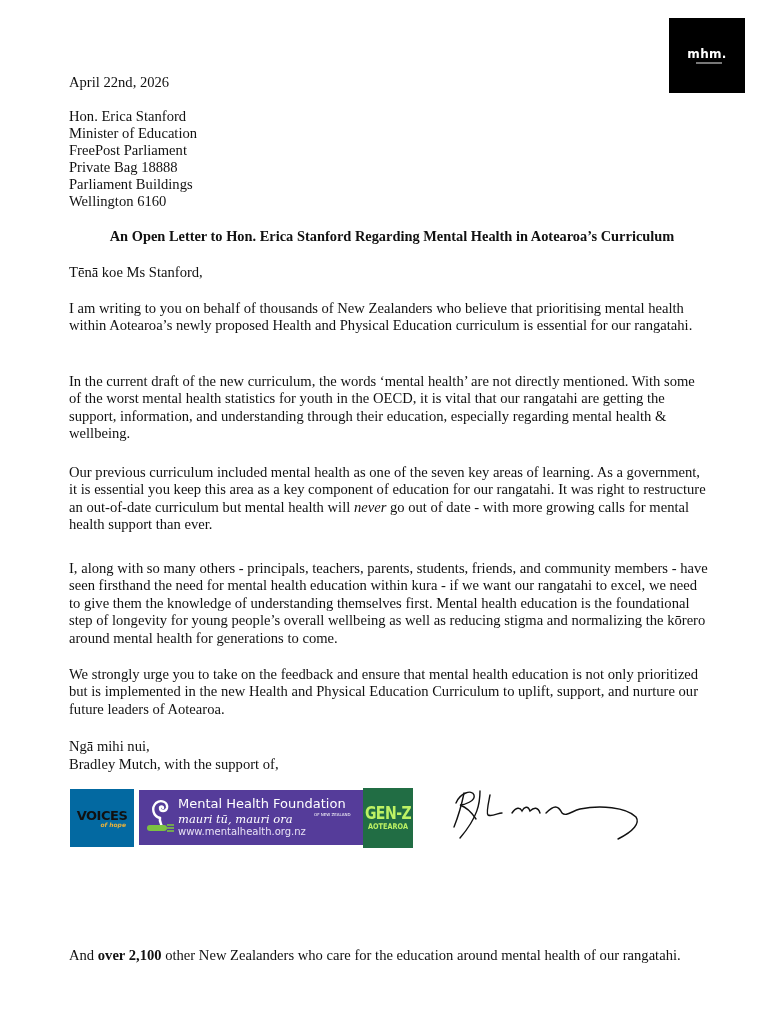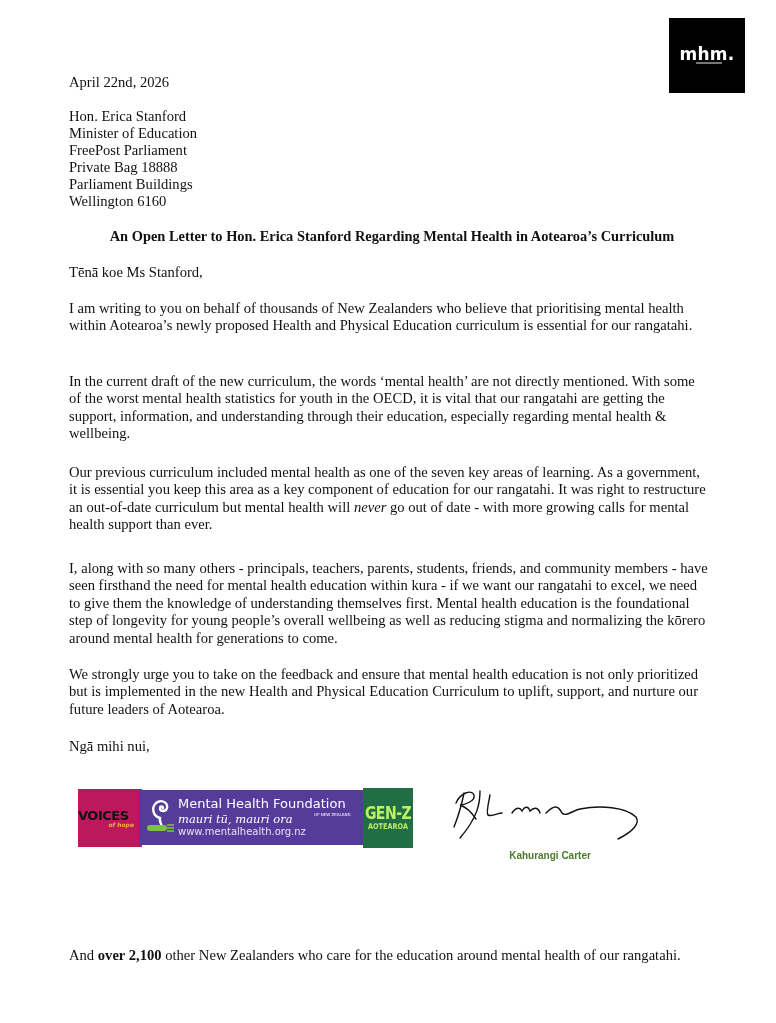--- a/index.html
+++ b/index.html
@@ -10,21 +10,21 @@
       font-size: 14.6px;
       line-height: 17.4px;
     }
     .abs { position: absolute; }
     .logo-mhm {
       left: 669px; top: 18px; width: 76px; height: 75px; background: #000;
       display: flex; flex-direction: column; align-items: center; justify-content: center;
     }
     .logo-mhm .wordmark {
       font-family: "DejaVu Sans", sans-serif; font-weight: bold; color: #fff;
-      font-size: 17px; letter-spacing: 0.3px; line-height: 11px; margin-top: 2px;
+      font-size: 12px; letter-spacing: 0.3px; line-height: 11px; margin-top: 2px;
     }
     .logo-mhm .tag {
       width: 26px; height: 2px; background: #777; margin-top: 2px; margin-left: 4px;
     }
     .date { left: 69px; top: 74px; }
     .address { left: 69px; top: 108px; }
     .address div { height: 17px; }
     .title {
       left: 0; width: 776px; top: 228px; text-align: center; font-weight: bold;
       font-size: 14.4px; padding-left: 4px;
@@ -32,22 +32,22 @@
     .para { left: 69px; width: 640px; }
     .greet { top: 264px; }
     .p1 { top: 300px; }
     .p2 { top: 373px; }
     .p3 { top: 464px; }
     .p4 { top: 560px; }
     .p5 { top: 666px; }
     .closing { top: 738px; }
     .closing div { height: 18px; }
     .logo-voices {
-      left: 70px; top: 789px; width: 64px; height: 58px; background: #be185d;
-      display: flex; align-items: flex-start; justify-content: center; flex-direction: column; margin-left: 8px;
+      left: 70px; top: 789px; width: 64px; height: 58px; background: #0369a1;
+      display: flex; align-items: center; justify-content: center; flex-direction: column;
     }
     .logo-voices .v {
       font-family: "DejaVu Sans", sans-serif; font-weight: bold; font-size: 13px;
       letter-spacing: -0.5px; color: #111; line-height: 13px;
     }
     .logo-voices .sub {
       font-family: "DejaVu Sans", sans-serif; font-style: italic; font-weight: bold;
       font-size: 6px; color: #e9b23a; align-self: flex-end; margin-right: 8px; line-height: 6px;
     }
     .logo-mhf {
@@ -101,20 +101,21 @@
 <div class="abs para greet">Tēnā koe Ms Stanford,</div>
 
 <div class="abs para p1">I am writing to you on behalf of thousands of New Zealanders who believe that prioritising mental health within Aotearoa’s newly proposed Health and Physical Education curriculum is essential for our rangatahi.</div>
 <div class="abs para p2">In the current draft of the new curriculum, the words ‘mental health’ are not directly mentioned. With some of the worst mental health statistics for youth in the OECD, it is vital that our rangatahi are getting the support, information, and understanding through their education, especially regarding mental health &amp; wellbeing.</div>
 <div class="abs para p3"><span>Our previous curriculum included mental health as one of the seven key areas of learning. As a government, it is essential you keep this area as a key component of education for our rangatahi. It was right to restructure an out-of-date curriculum but mental health will </span><em>never</em><span> go out of date - with more growing calls for mental health support than ever.</span></div>
 <div class="abs para p4">I, along with so many others - principals, teachers, parents, students, friends, and community members - have seen firsthand the need for mental health education within kura - if we want our rangatahi to excel, we need to give them the knowledge of understanding themselves first. Mental health education is the foundational step of longevity for young people’s overall wellbeing as well as reducing stigma and normalizing the kōrero around mental health for generations to come.</div>
 <div class="abs para p5">We strongly urge you to take on the feedback and ensure that mental health education is not only prioritized but is implemented in the new Health and Physical Education Curriculum to uplift, support, and nurture our future leaders of Aotearoa.</div>
 
 <div class="abs para closing">
   <div>Ngā mihi nui,</div>
+  <div>Bradley Mutch, with the support of,</div>
 </div>
 
 <div class="abs logo-voices">
   <div class="v">VOICES</div>
   <div class="sub">of hope</div>
 </div>
 
 <div class="abs logo-mhf">
   <svg class="icon" viewBox="0 0 30 44">
     <path d="M15 22 C 8 20, 6 12, 11 7 C 16 3, 23 6, 22 12 C 21 16, 15 16, 15 12 C 15 10, 18 10, 18 12" fill="none" stroke="#ffffff" stroke-width="2.4" stroke-linecap="round"></path>
@@ -138,16 +139,15 @@
 <svg class="abs signature" viewBox="0 0 195 60">
   <path d="M14 10 C 12 20, 8 34, 4 44" fill="none" stroke="#111" stroke-width="1.4" stroke-linecap="round"></path>
   <path d="M6 20 C 10 10, 22 6, 24 12 C 26 18, 14 22, 10 22 C 16 24, 22 30, 26 36" fill="none" stroke="#111" stroke-width="1.4" stroke-linecap="round"></path>
   <path d="M30 8 C 30 20, 28 34, 10 55" fill="none" stroke="#111" stroke-width="1.4" stroke-linecap="round"></path>
   <path d="M40 12 C 38 22, 36 30, 38 32 C 42 34, 48 30, 52 30" fill="none" stroke="#111" stroke-width="1.4" stroke-linecap="round"></path>
   <path d="M62 30 C 66 24, 70 24, 72 28 C 74 24, 78 22, 80 28 C 84 24, 88 24, 90 30" fill="none" stroke="#111" stroke-width="1.4" stroke-linecap="round"></path>
   <path d="M96 30 C 104 22, 108 22, 112 30 C 116 34, 122 28, 130 26 C 150 22, 176 24, 186 34 C 190 40, 184 48, 168 56" fill="none" stroke="#111" stroke-width="1.4" stroke-linecap="round"></path>
 </svg>
 
 <div class="abs sig-block">
-  <div>Kahurangi Carter</div>
 </div>
 
 <div class="abs para final"><span>And </span><strong>over 2,100</strong><span> other New Zealanders who care for the education around mental health of our rangatahi.</span></div>
 
 </body></html>

